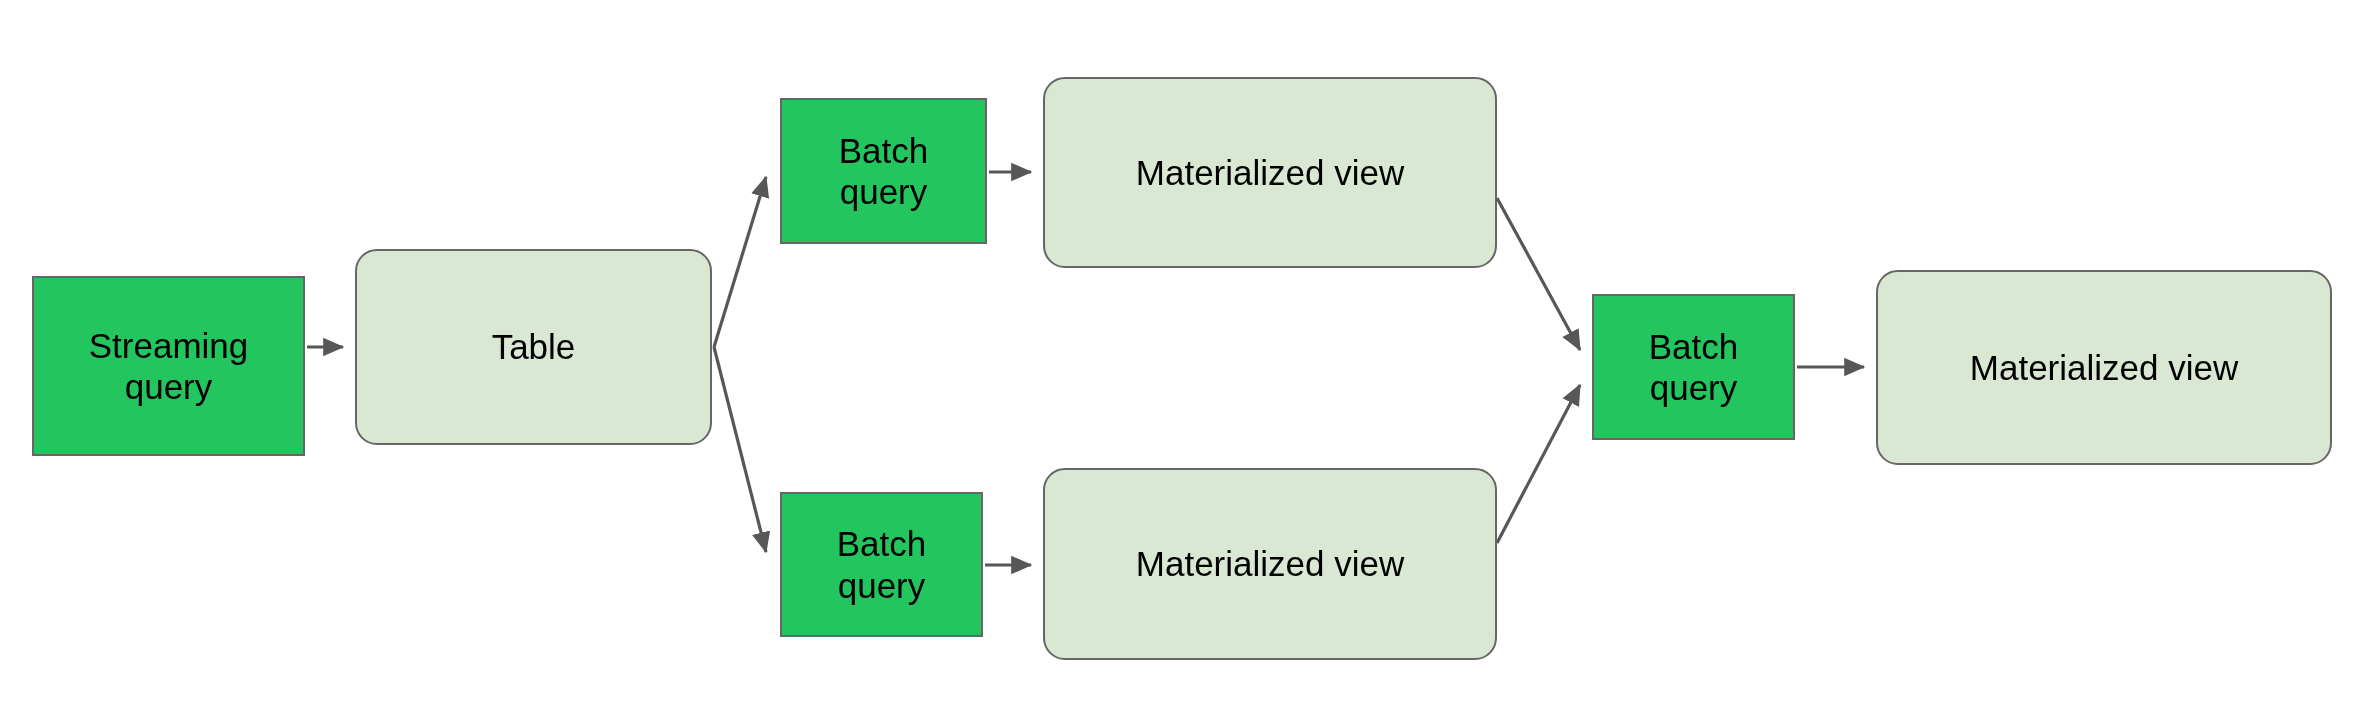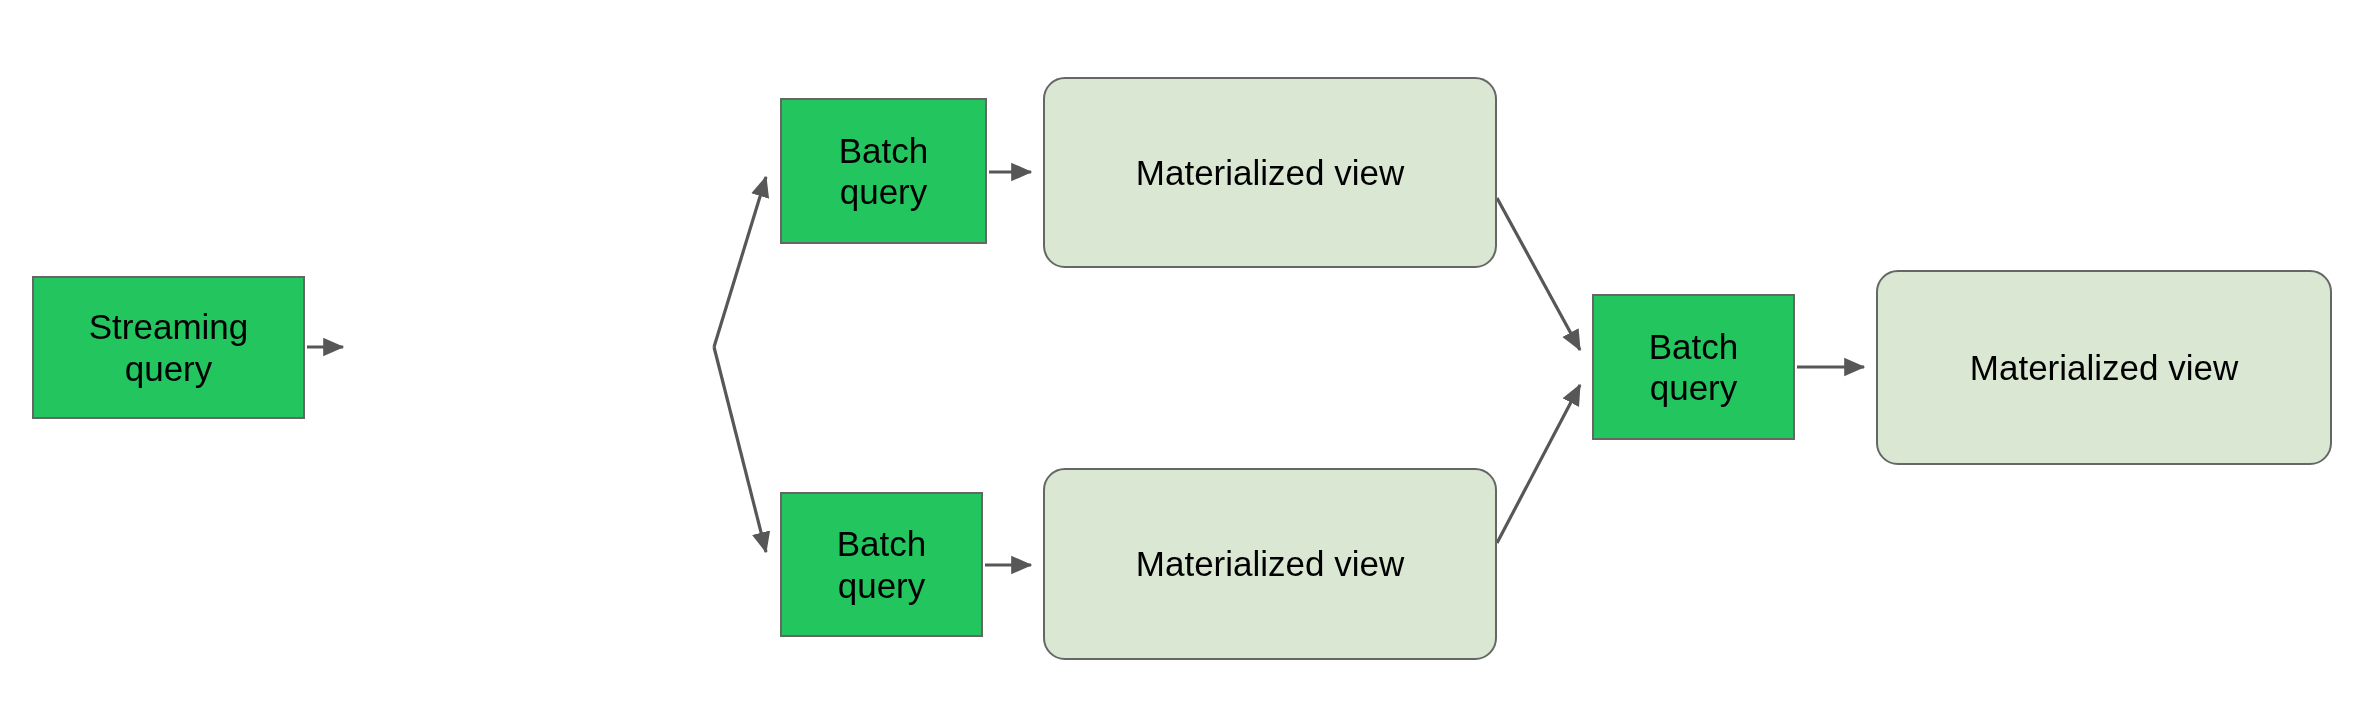--- a/index.html
+++ b/index.html
@@ -71,25 +71,28 @@
         <path d="M 714 347 L 766 177" marker-end="url(#arrow-head)"></path>
         <path d="M 714 347 L 766 552" marker-end="url(#arrow-head)"></path>
         <path d="M 989 172 L 1031 172" marker-end="url(#arrow-head)"></path>
         <path d="M 985 565 L 1031 565" marker-end="url(#arrow-head)"></path>
         <path d="M 1497 198 L 1580 350" marker-end="url(#arrow-head)"></path>
         <path d="M 1497 543 L 1580 385" marker-end="url(#arrow-head)"></path>
         <path d="M 1797 367 L 1864 367" marker-end="url(#arrow-head)"></path>
       </g>
   </svg>
 
-  <div class="node process" style="left: 32px; top: 276px; width: 273px; height: 143px;">
+  <div class="node process" style="left: 32px; top: 276px; width: 273px; height: 180px;">
     <span class="node-label">Streaming
 query</span>
   </div>
 
+  <div class="node store" style="left: 355px; top: 249px; width: 357px; height: 196px;">
+    <span class="node-label">Table</span>
+  </div>
 
   <div class="node process" style="left: 780px; top: 98px; width: 207px; height: 146px;">
     <span class="node-label">Batch
 query</span>
   </div>
 
   <div class="node store" style="left: 1043px; top: 77px; width: 454px; height: 191px;">
     <span class="node-label">Materialized view</span>
   </div>
 

